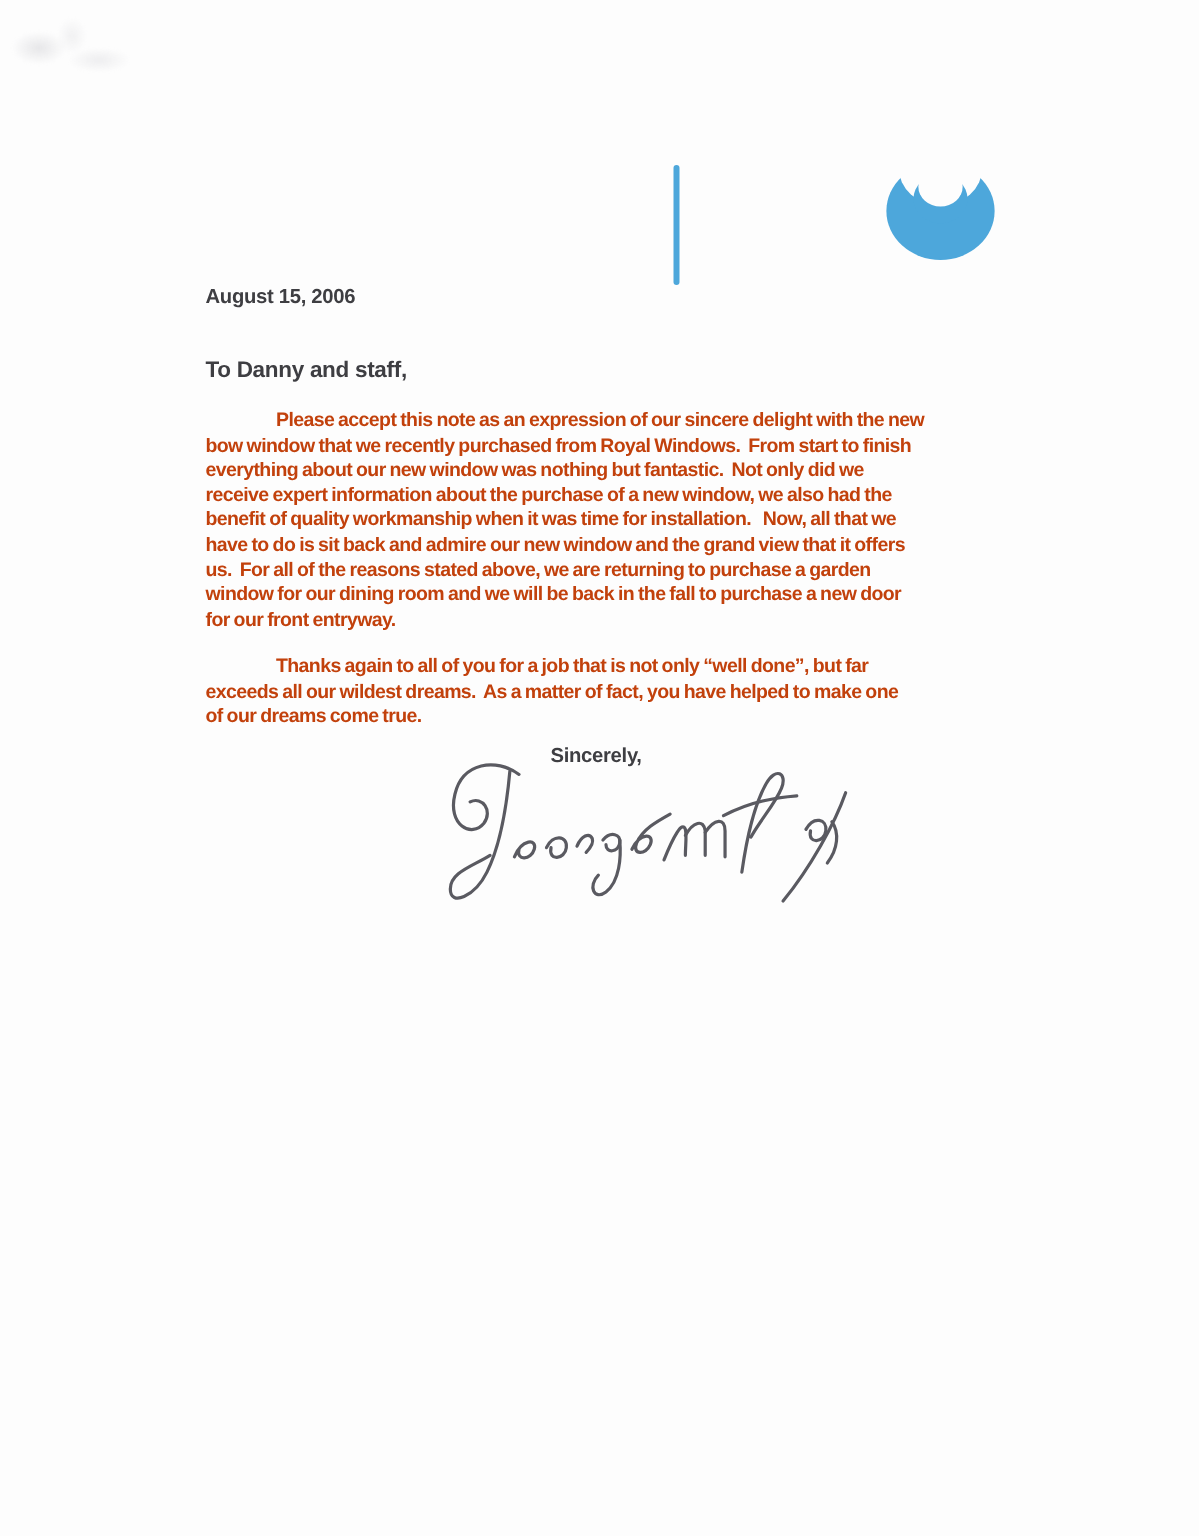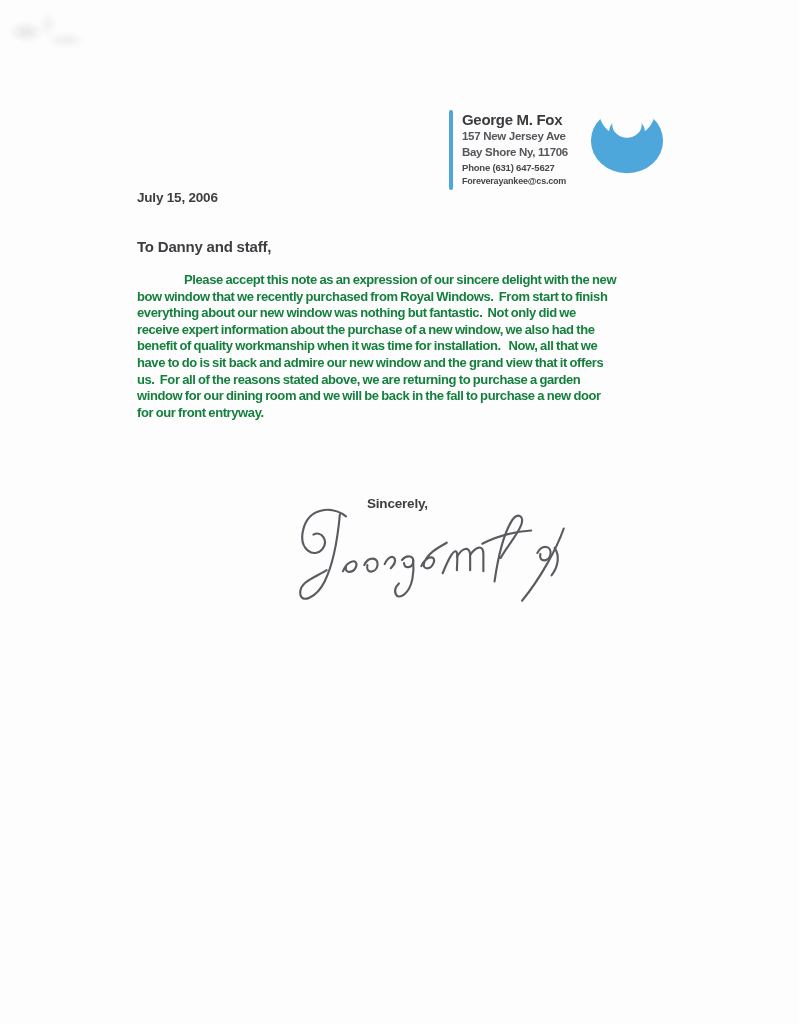--- a/index.html
+++ b/index.html
@@ -94,21 +94,21 @@
   .para {
     position: absolute;
     left: 137px;
     font-size: 13px;
     font-weight: 700;
     line-height: 16.6px;
     letter-spacing: -0.4px;
     word-spacing: -0.6px;
     white-space: pre;
     text-indent: 47px;
-    color: #15803d;
+    color: #c2410c;
   }
   .para-1 { top: 272px; }
   .para-2 { top: 436px; }
   .closing {
     position: absolute;
     left: 367px; top: 496px;
     font-size: 13.5px;
     font-weight: 700;
     letter-spacing: -0.2px;
   }
@@ -120,47 +120,43 @@
 </style>
 </head>
 <body>
 
 <div class="page">
 
   <div class="smudge"></div>
 
   <div class="letterhead">
     <div class="lh-bar" style="background: rgb(77, 167, 219);"></div>
-    <div class="lh-text">
-      <div class="lh-name">George M. Fox</div>
-      <div class="lh-addr">157 New Jersey Ave</div>
-      <div class="lh-addr">Bay Shore Ny, 11706</div>
-      <div class="lh-phone">Phone (631) 647-5627</div>
-      <div class="lh-email">Foreverayankee@cs.com</div>
-    </div>
   </div>
 
   <svg class="logo" viewBox="0 0 100 100" preserveAspectRatio="none">
     <circle cx="50" cy="55" r="44" class="logo-blue" fill="#4da7db"></circle>
     <circle cx="50" cy="16" r="34" fill="#fdfdfd"></circle>
     <circle cx="50" cy="44" r="22" class="logo-blue" fill="#4da7db"></circle>
     <circle cx="50" cy="33" r="18" fill="#fdfdfd"></circle>
   </svg>
 
-  <div class="date-line">July 15, 2006</div>
+  <div class="date-line">August 15, 2006</div>
   <div class="salutation">To Danny and staff,</div>
   <div class="para para-1">Please accept this note as an expression of our sincere delight with the new
 bow window that we recently purchased from Royal Windows.  From start to finish
 everything about our new window was nothing but fantastic.  Not only did we
 receive expert information about the purchase of a new window, we also had the
 benefit of quality workmanship when it was time for installation.   Now, all that we
 have to do is sit back and admire our new window and the grand view that it offers
 us.  For all of the reasons stated above, we are returning to purchase a garden
 window for our dining room and we will be back in the fall to purchase a new door
 for our front entryway.</div>
+  <div class="para para-2">Thanks again to all of you for a job that is not only “well done”, but far
+exceeds all our wildest dreams.  As a matter of fact, you have helped to make one
+of our dreams come true.</div>
   <div class="closing">Sincerely,</div>
 
   <svg class="signature" viewBox="0 0 285 110" role="img" aria-label="George M Fox">
     <g fill="none" stroke="#5a5a61" stroke-width="2.1" stroke-linecap="round">
 
       <path d="M57,14 C42,3 20,6 15,27 C10,47 26,56 34,46 C40,38 33,28 25,32"></path>
       <path d="M51,12 C49,34 45,60 36,78 C28,94 12,101 12,89 C12,78 27,74 38,67"></path>
 
       <path d="M54,68 C59,56 69,56 67,63 C65,70 55,71 57,63"></path>
       <path d="M75,62 C79,53 89,54 88,62 C87,70 76,71 78,62"></path>

